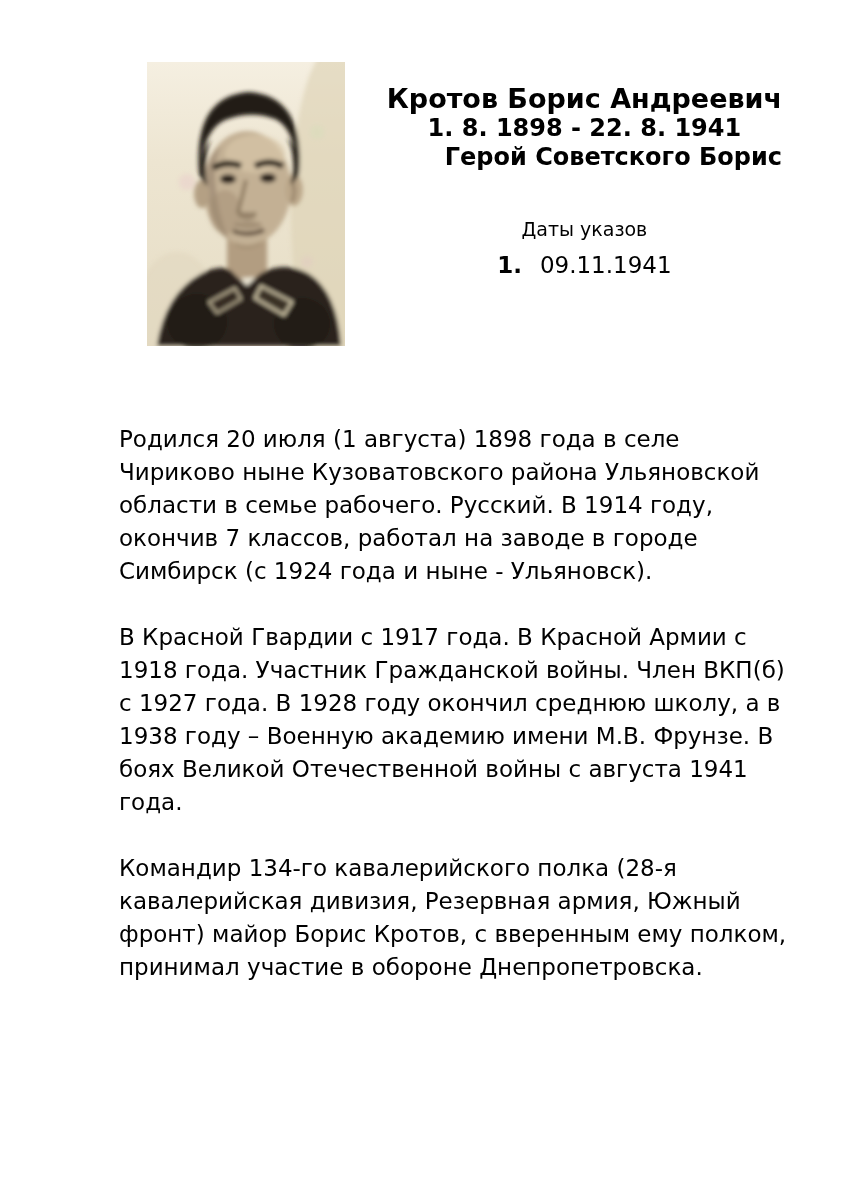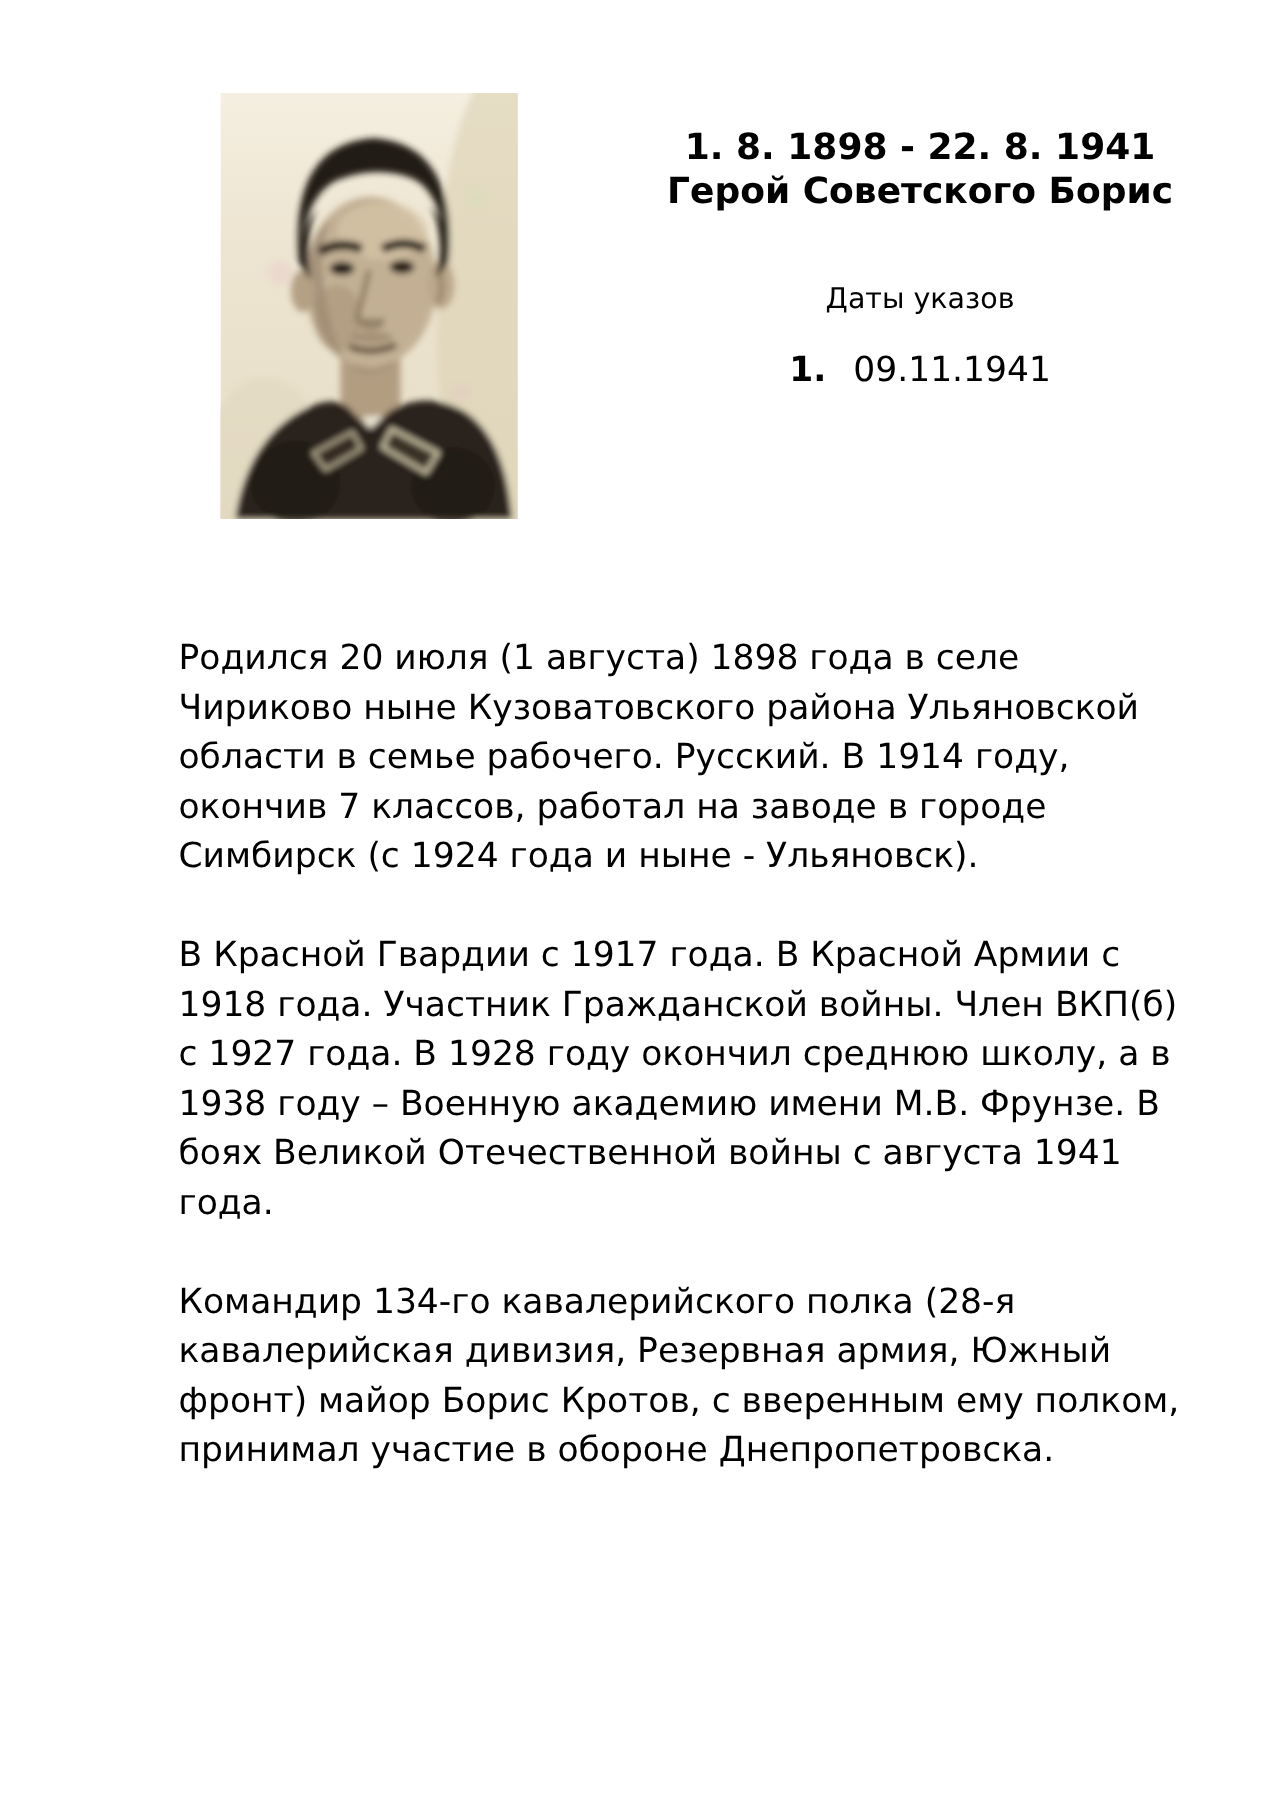--- a/index.html
+++ b/index.html
@@ -32,21 +32,21 @@
     top: 84px;
     right: 66px;
     text-align: right;
     white-space: nowrap;
   }
   .hero-name  { font-size: 27px; font-weight: bold; line-height: 30px; }
   .life-dates { font-size: 24px; font-weight: bold; line-height: 29px; text-align: center; }
   .hero-title { font-size: 24px; font-weight: bold; line-height: 29px; }
   .decrees    { margin-top: 42px; text-align: center; }
   .decrees-heading { font-size: 19px; line-height: 30px; font-weight: normal; }
-  .decree-item { font-size: 23px; line-height: 30px; margin-top: 18px; }
+  .decree-item { font-size: 23px; line-height: 30px; margin-top: 6px; }
   .decree-num  { font-weight: bold; margin-right: 18px; }
 
   
   .bio {
     position: absolute;
     left: 119px;
     top: 423px;
     font-size: 23px;
     line-height: 33px;
     white-space: pre-line;
@@ -117,20 +117,21 @@
         <ellipse cx="50" cy="260" rx="30" ry="28" fill="#1c1711" opacity="0.6"></ellipse>
         <ellipse cx="155" cy="262" rx="28" ry="26" fill="#1c1711" opacity="0.6"></ellipse>
 
         <path d="M114 224 L145 240 L137 253 L108 236 Z" fill="#3a3226" stroke="#d8cdae" stroke-width="2.5"></path>
         <path d="M88 226 L62 240 L70 251 L94 237 Z" fill="#342c21" stroke="#c9bd9f" stroke-width="2"></path>
       </g>
     </svg>
   </div>
 
   <div class="header">
+    <div class="hero-name">Кротов Борис Андреевич</div>
     <div class="life-dates">1. 8. 1898 - 22. 8. 1941</div>
     <div class="hero-title">Герой Советского Борис</div>
     <div class="decrees">
       <div class="decrees-heading">Даты указов</div>
       <div class="decree-list">
           <div class="decree-item"><span class="decree-num">1.</span><span class="decree-date">09.11.1941</span></div>
         </div>
     </div>
   </div>
 

